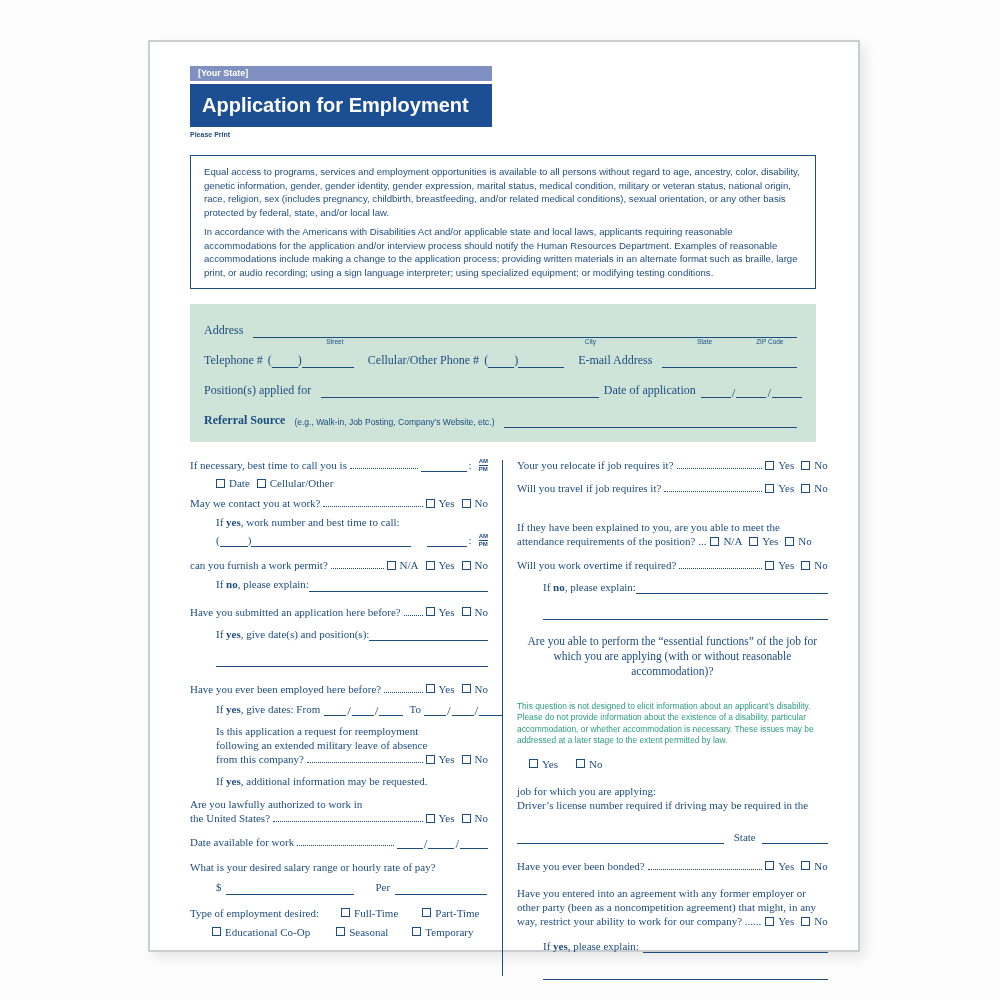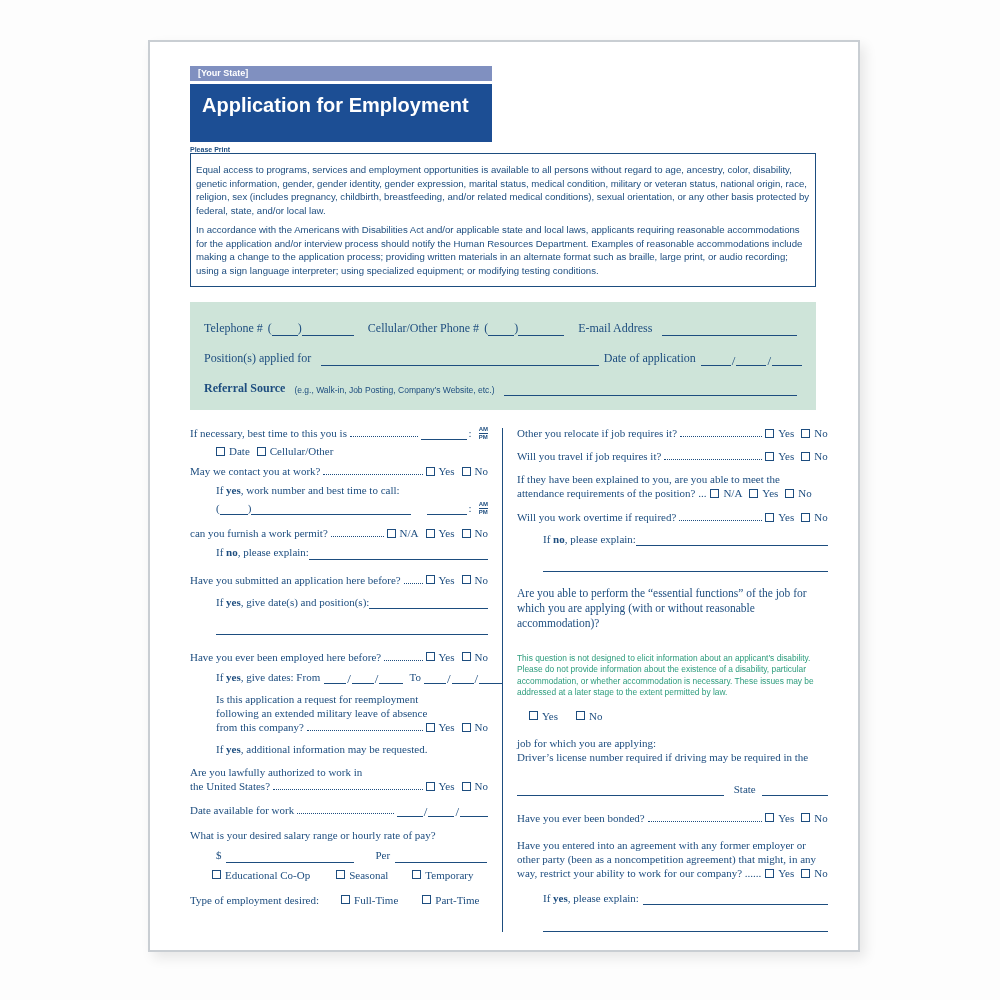--- a/index.html
+++ b/index.html
@@ -6,46 +6,46 @@
   *{box-sizing:border-box;}
   .page{
     position:absolute;left:148px;top:40px;width:712px;height:912px;background:#ffffff;
     border:2px solid #c9ced3;box-shadow:5px 6px 12px rgba(0,0,0,.09);
     font-family:"Liberation Serif",serif;color:#1d4d7f;
     padding:24px 42px 14px 40px;display:flex;flex-direction:column;
   }
   
   .statebar{width:302px;height:15px;background:#8090c0;color:#fff;
     font-family:"Liberation Sans",sans-serif;font-weight:700;font-size:9px;line-height:15px;padding-left:8px;}
-  .titlebar{width:302px;height:58px;background:#1c4e94;color:#fff;margin-top:3px;
+  .titlebar{width:302px;height:43px;background:#1c4e94;color:#fff;margin-top:3px;
     font-family:"Liberation Sans",sans-serif;font-weight:700;font-size:20px;line-height:43px;padding-left:12px;}
   .printnote{font-family:"Liberation Sans",sans-serif;font-size:7px;font-weight:700;margin-top:4px;}
   
-  .noticebox{border:1.5px solid #1d4d7f;padding:9px 5px;
+  .noticebox{border:1.5px solid #1d4d7f;margin-top:17px;padding:9px 13px;
     font-family:"Liberation Sans",sans-serif;font-size:9.6px;line-height:13.5px;}
   .noticebox p{margin:0;}
   .noticebox p + p{margin-top:6px;}
   
   .panel{background:#cee4d9;margin-top:15px;padding:4px 14px 14px;font-size:12px;}
   .prow{display:flex;align-items:flex-end;margin-top:15px;white-space:nowrap;}
   .prow .lbl{margin-right:5px;}
   .bold{font-weight:700;}
   .fl{flex:1;border-bottom:1px solid #1d4d7f;height:13px;position:relative;margin:0 5px;min-width:20px;}
   .fl .sub{position:absolute;top:13px;font-family:"Liberation Sans",sans-serif;font-size:6.5px;transform:translateX(-50%);}
   .wl{display:inline-block;border-bottom:1px solid #1d4d7f;height:11px;flex:none;}
   .hint{font-family:"Liberation Sans",sans-serif;font-size:8.5px;margin:0 4px 1px 4px;}
   .slash{font-size:13px;margin:0 1px;line-height:10px;}
   
   .columns{display:flex;position:relative;margin-top:16px;flex:1;font-size:11px;line-height:1.28;}
   .divider{position:absolute;left:312px;top:2px;bottom:4px;width:1px;background:#1d4d7f;}
   .colL{width:312px;padding-right:14px;}
   .colR{flex:1;padding-left:15px;}
   .q{display:flex;align-items:flex-end;}
   .txt{white-space:nowrap;}
-  .wrap{white-space:normal;}
+  .wrap{white-space:normal;text-align:center;}
   .lead{flex:1;min-width:8px;border-bottom:1.5px dotted #1d4d7f;margin:0 3px;transform:translateY(-3px);}
   .opt{display:flex;align-items:center;white-space:nowrap;margin-left:7px;}
   .cb{width:9px;height:9px;border:1.2px solid #1d4d7f;background:#fff;margin-right:4px;flex:none;display:inline-block;}
   .ind{margin-left:26px;}
   .ampm{display:flex;flex-direction:column;font-family:"Liberation Sans",sans-serif;font-size:6px;
     line-height:6.5px;font-weight:700;margin-left:5px;text-align:center;}
   .ampm .am{border-bottom:.8px solid #1d4d7f;}
   .colon{margin:0 2px;}
   .note{font-family:"Liberation Sans",sans-serif;font-size:8.4px;line-height:11.5px;color:#2d9c7c;margin-top:22px;}
   .two .l2{display:block;padding-left:27px;}
@@ -63,20 +63,29 @@
   </div>
   <div class="printnote">Please Print</div>
 
   <div class="noticebox">
     <p>Equal access to programs, services and employment opportunities is available to all persons without regard to age, ancestry, color, disability, genetic information, gender, gender identity, gender expression, marital status, medical condition, military or veteran status, national origin, race, religion, sex (includes pregnancy, childbirth, breastfeeding, and/or related medical conditions), sexual orientation, or any other basis protected by federal, state, and/or local law.</p>
     <p>In accordance with the Americans with Disabilities Act and/or applicable state and local laws, applicants requiring reasonable accommodations for the application and/or interview process should notify the Human Resources Department. Examples of reasonable accommodations include making a change to the application process; providing written materials in an alternate format such as braille, large print, or audio recording; using a sign language interpreter; using specialized equipment; or modifying testing conditions.</p>
   </div>
 
   <div class="panel">
     <div class="prow">
+      <span class="lbl">Address</span>
+      <span class="fl">
+        <span class="sub" style="left:15%">Street</span>
+        <span class="sub" style="left:62%">City</span>
+        <span class="sub" style="left:83%">State</span>
+        <span class="sub" style="left:95%">ZIP Code</span>
+      </span>
+    </div>
+    <div class="prow">
       <span class="lbl">Telephone #</span>
       <span>(</span>
         <span class="wl" style="width:26px"></span>
         <span>)</span>
       <span class="wl" style="width:52px;margin-right:14px"></span>
       <span class="lbl">Cellular/Other Phone #</span>
       <span>(</span>
         <span class="wl" style="width:26px"></span>
         <span>)</span>
       <span class="wl" style="width:46px;margin-right:14px"></span>
@@ -99,21 +108,21 @@
       <span class="fl"></span>
     </div>
   </div>
 
   <div class="columns">
     <div class="divider"></div>
 
     <div class="colL">
 
       <div class="q">
-        <span class="txt">If necessary, best time to this you is</span>
+        <span class="txt">If necessary, best time to call you is</span>
         <span class="lead"></span>
         <span class="wl" style="width:46px"></span>
         <span class="colon">:</span>
         <span class="ampm">
             <span class="am">AM</span>
             <span>PM</span>
           </span>
       </div>
 
       <div class="q ind" style="margin-top:4px">
@@ -273,51 +282,51 @@
       </div>
 
       <div style="margin-top:11px">What is your desired salary range or hourly rate of pay?</div>
       <div class="q ind" style="margin-top:6px">
         <span class="txt">$</span>
         <span class="wl" style="width:128px;margin-left:4px;margin-right:22px"></span>
         <span class="txt">Per</span>
         <span class="wl" style="width:92px;margin-left:5px"></span>
       </div>
 
-      <div class="q" style="margin-top:5px">
-        <span class="opt" style="margin-left:22px">
-            <span class="cb"></span>
-            <span>Educational Co-Op</span>
-          </span>
-        <span class="opt" style="margin-left:26px">
-            <span class="cb"></span>
-            <span>Seasonal</span>
-          </span>
-        <span class="opt" style="margin-left:24px">
-            <span class="cb"></span>
-            <span>Temporary</span>
-          </span>
-      </div>
       <div class="q" style="margin-top:11px">
         <span class="txt">Type of employment desired:</span>
         <span class="opt" style="margin-left:22px">
             <span class="cb"></span>
             <span>Full-Time</span>
           </span>
         <span class="opt" style="margin-left:24px">
             <span class="cb"></span>
             <span>Part-Time</span>
           </span>
       </div>
+      <div class="q" style="margin-top:5px">
+        <span class="opt" style="margin-left:22px">
+            <span class="cb"></span>
+            <span>Educational Co-Op</span>
+          </span>
+        <span class="opt" style="margin-left:26px">
+            <span class="cb"></span>
+            <span>Seasonal</span>
+          </span>
+        <span class="opt" style="margin-left:24px">
+            <span class="cb"></span>
+            <span>Temporary</span>
+          </span>
+      </div>
     </div>
 
     <div class="colR">
 
       <div class="q">
-        <span class="txt">Other you relocate if job requires it?</span>
+        <span class="txt">Your you relocate if job requires it?</span>
         <span class="lead"></span>
         <span class="opt" style="margin-left:0">
             <span class="cb"></span>
             <span>Yes</span>
           </span>
         <span class="opt">
             <span class="cb"></span>
             <span>No</span>
           </span>
       </div>
@@ -328,21 +337,21 @@
         <span class="opt" style="margin-left:0">
             <span class="cb"></span>
             <span>Yes</span>
           </span>
         <span class="opt">
             <span class="cb"></span>
             <span>No</span>
           </span>
       </div>
 
-      <div style="margin-top:9px">
+      <div style="margin-top:25px">
         <div>If they have been explained to you, are you able to meet the</div>
         <div class="q">
           <span class="txt">attendance requirements of the position? ...</span>
           <span class="opt" style="margin-left:4px">
               <span class="cb"></span>
               <span>N/A</span>
             </span>
           <span class="opt">
               <span class="cb"></span>
               <span>Yes</span>

